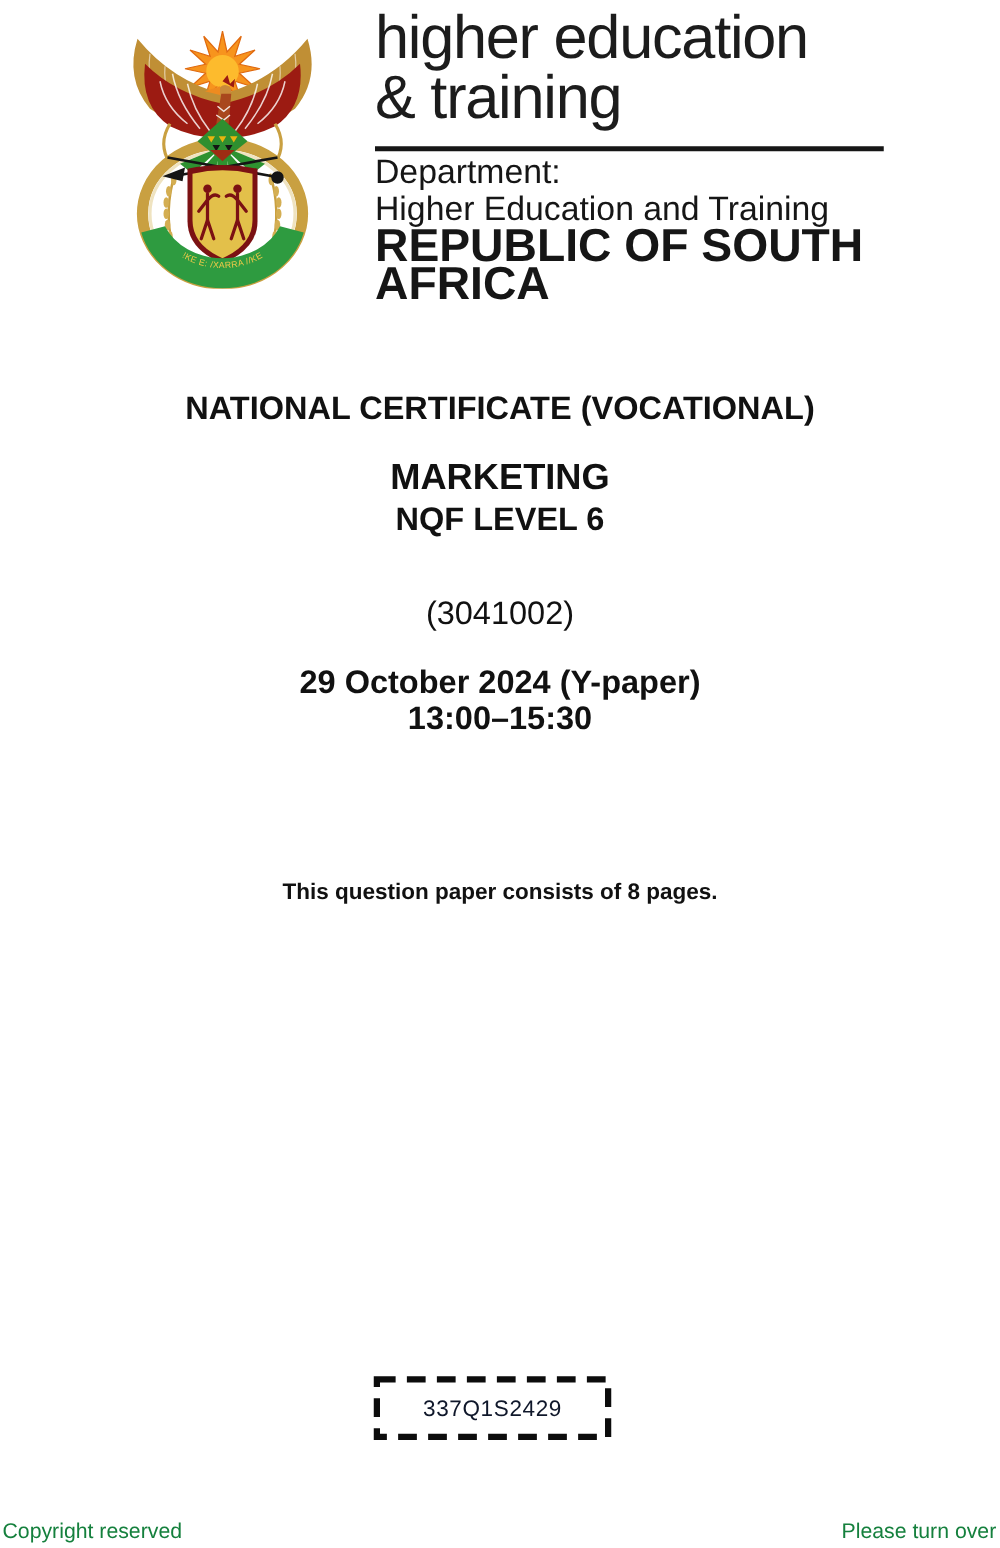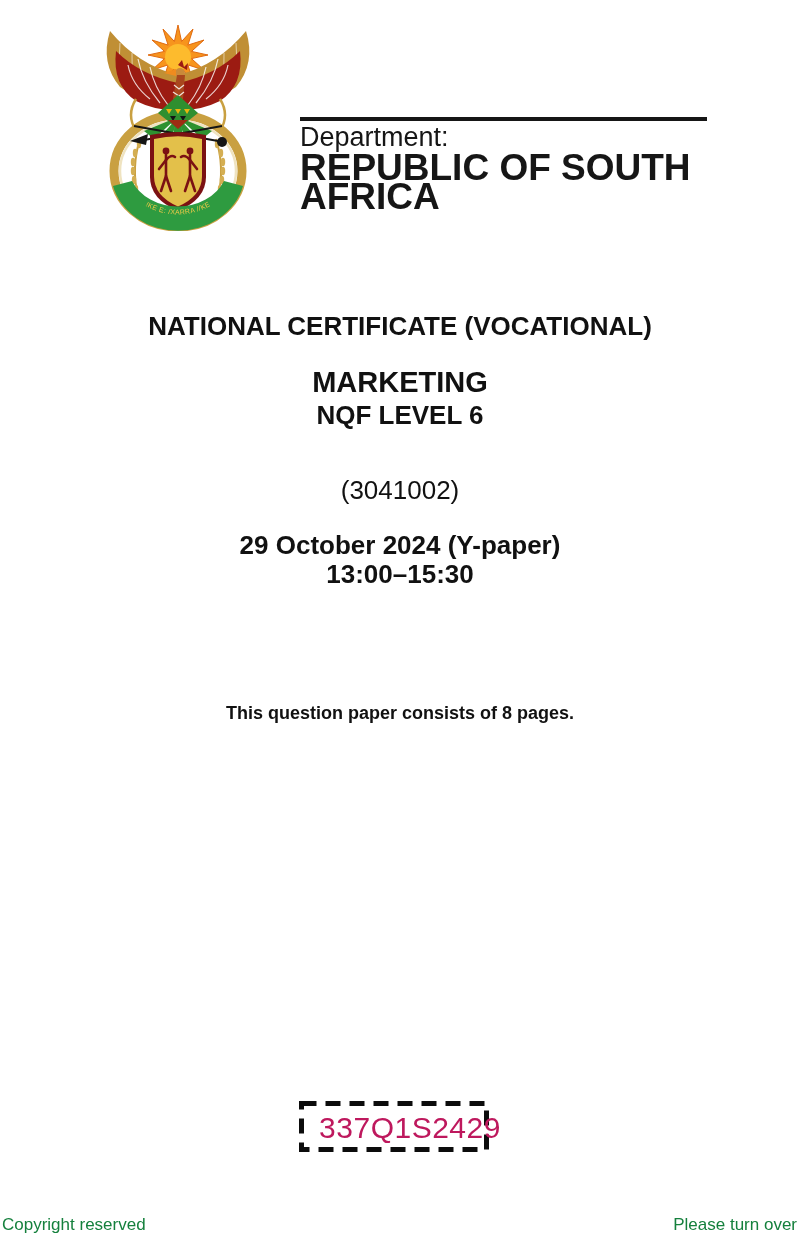--- a/index.html
+++ b/index.html
@@ -24,23 +24,23 @@
   .cert    { top:311px; font-size:26px; font-weight:700; }
   .subject { top:366px; font-size:29px; font-weight:700; }
   .level   { top:400px; font-size:26px; font-weight:700; }
   .code    { top:475px; font-size:26px; font-weight:400; }
   .date    { top:530px; font-size:26px; font-weight:700; }
   .time    { top:559px; font-size:26px; font-weight:700; }
   .note    { top:703px; font-size:18px; font-weight:700; }
   
   .codebox { left:298px; top:1100px; width:192px; height:53px; }
   .codebox .num {
-    position:absolute; left:16px; top:0; width:100%; height:100%;
+    position:absolute; left:0; top:0; width:100%; height:100%;
     display:flex; align-items:center; justify-content:center;
-    font-size:30px; font-weight:400; letter-spacing:0.5px; color:#be185d;
+    font-size:18px; font-weight:400; letter-spacing:0.5px; color:#0f172a;
     padding-top:2px;
   }
   
   .foot { top:1215px; font-size:17px; line-height:19px; color:#15803d; }
   .foot-left { left:2px; }
   .foot-right { right:3px; text-align:center; }
 </style>
 </head>
 <body>
 
@@ -143,25 +143,30 @@
       <g>
         <path d="M 15 173 A 67 59 0 0 0 145 173 L 126 168 A 50 42 0 0 1 34 168 Z" fill="#2E9B40"></path>
         <path id="mottoArc" d="M 30 176 A 57 49 0 0 0 130 176" fill="none"></path>
         <text font-size="7" fill="#EFC948" letter-spacing="0.3" text-anchor="middle" font-family="Liberation Sans, DejaVu Sans, sans-serif">
           <textPath href="#mottoArc" startOffset="50%">!KE E: /XARRA //KE</textPath>
         </text>
       </g>
     </svg>
   </div>
 
+  <div class="abs brand">
+    <div>higher education</div>
+    <div>&amp; training</div>
+  </div>
 
   <div class="abs rule"></div>
 
   <div class="abs dept">
     <div>Department:</div>
+    <div>Higher Education and Training</div>
     <div class="country">REPUBLIC OF SOUTH AFRICA</div>
   </div>
 
   <div class="abs cline subject">MARKETING</div>
   <div class="abs cline cert">NATIONAL CERTIFICATE (VOCATIONAL)</div>
   <div class="abs cline level">NQF LEVEL 6</div>
   <div class="abs cline code">(3041002)</div>
   <div class="abs cline date">29 October 2024 (Y-paper)</div>
   <div class="abs cline time">13:00–15:30</div>
   <div class="abs cline note">This question paper consists of 8 pages.</div>

